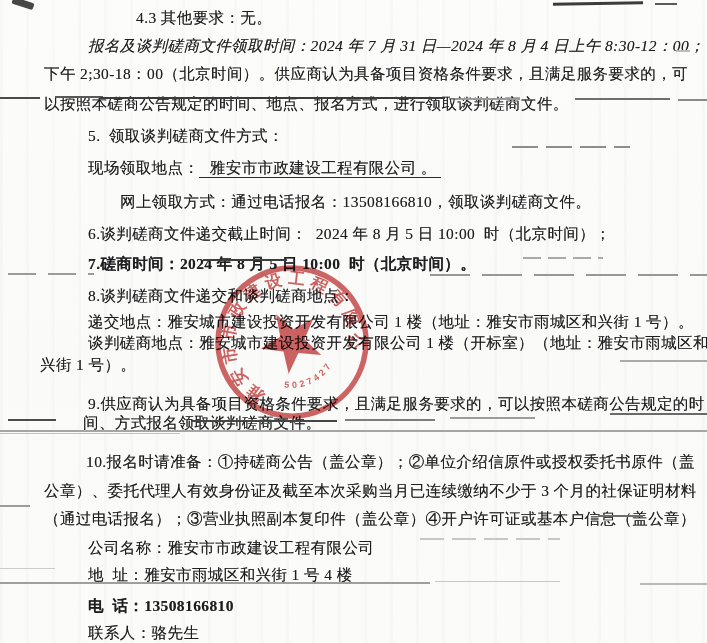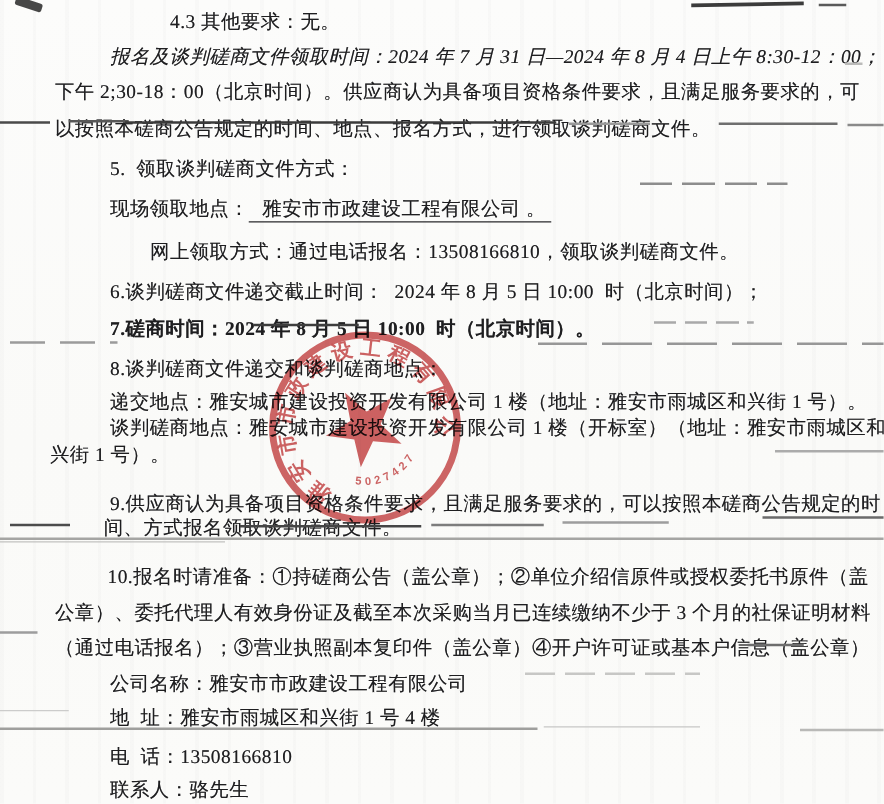--- a/index.html
+++ b/index.html
@@ -34,21 +34,21 @@
   .ln9{top:312px;left:88px;text-align:center;}
   .ln10{top:333px;left:88px;}
   .ln11{top:355px;left:40px;}
   .ln12{top:394px;left:88px;}
   .ln13{top:413px;left:36px;margin-left:47px;}
   .ln14{top:452px;left:86px;}
   .ln15{top:481px;left:44px;}
   .ln16{top:509px;left:44px;}
   .ln17{top:538px;left:88px;}
   .ln18{top:565px;left:88px;}
-  .ln19{top:596px;left:88px;}
+  .ln19{top:596px;left:88px;font-weight:bold;}
   .ln20{top:623px;left:88px;}
 
   
   .art{position:absolute;pointer-events:none;}
   .a1 {top:97px;left:0;width:40px;height:2px;background:#4a4a4a;}
   .a2 {top:96px;left:55px;width:48px;height:2px;background:#585858;}
   .a3 {top:97px;left:100px;width:345px;height:2.4px;background:#3b3b3b;}
   .a4 {top:98px;left:455px;width:65px;height:1.5px;background:#9a9a9a;}
   .a5 {top:98px;left:575px;width:95px;height:2px;background:#6f6f6f;}
   .a6 {top:99px;left:678px;width:29px;height:1.5px;background:#8a8a8a;}

